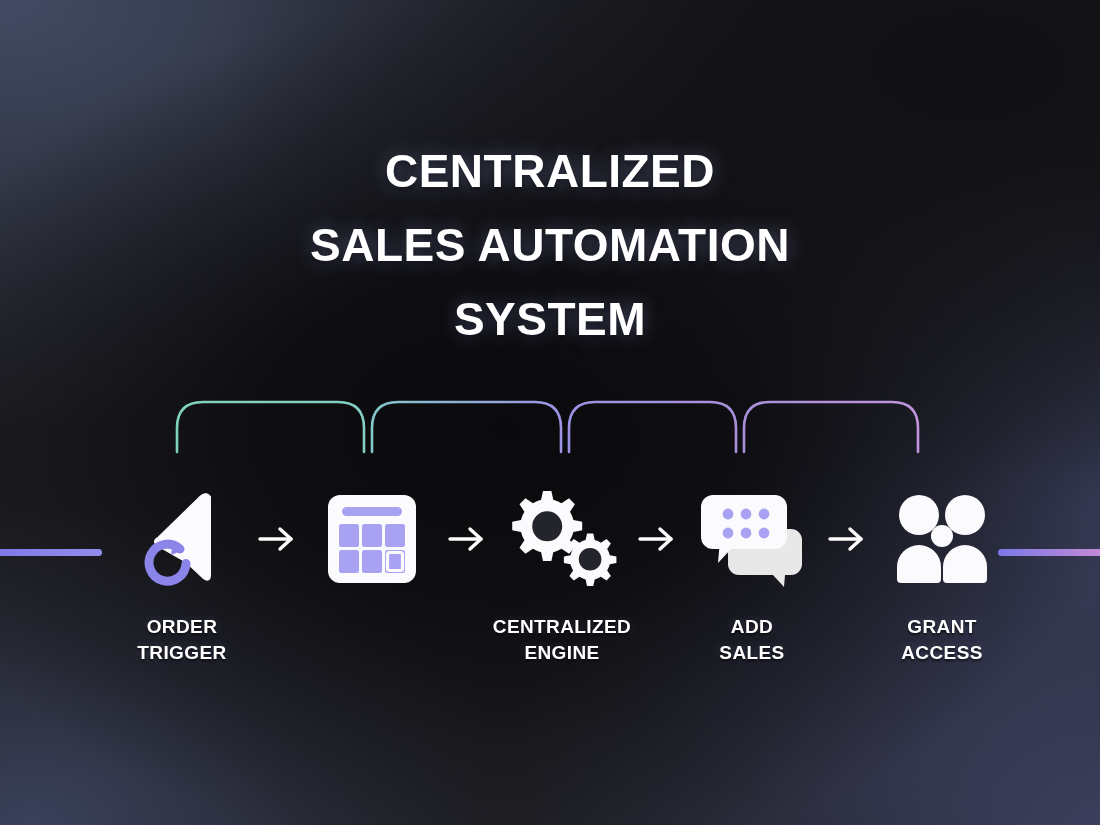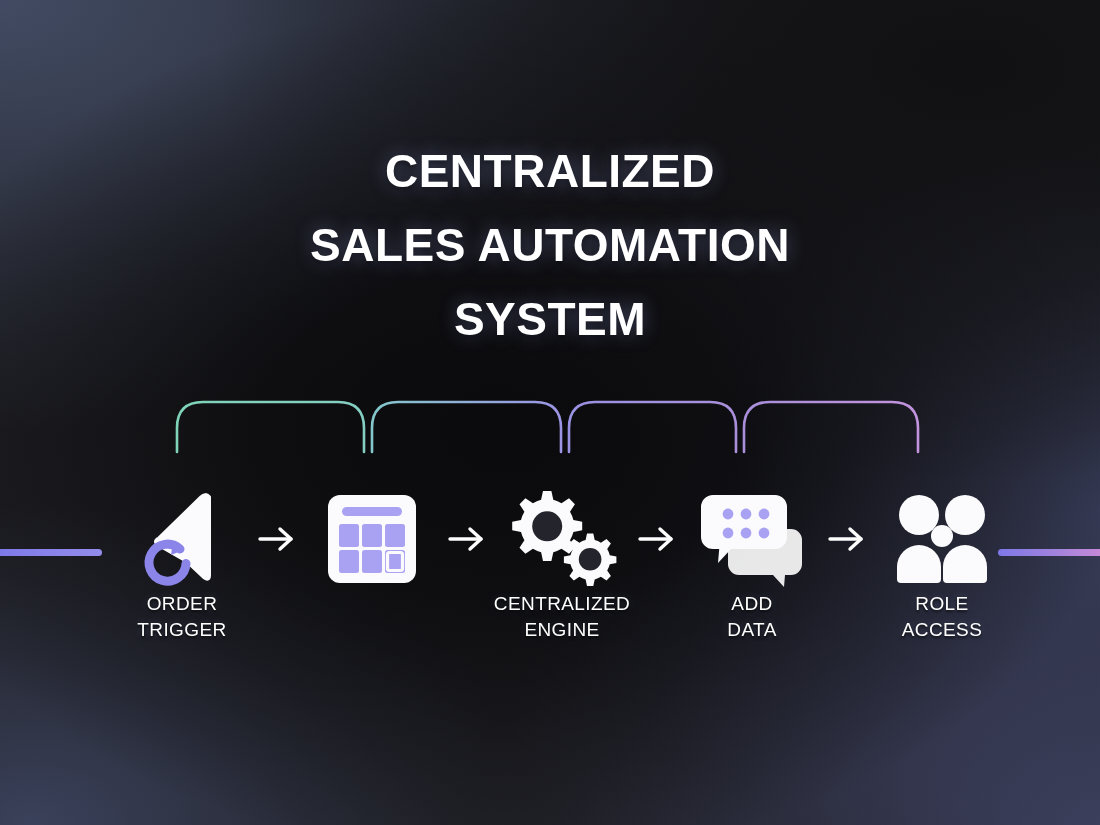--- a/index.html
+++ b/index.html
@@ -57,21 +57,22 @@
                 background:linear-gradient(90deg,#7d78e8 0%,#a383dc 55%,#cb8ad6 100%); }
 
   
   #steps {
     position:absolute; left:118px; top:487px; width:888px; height:200px;
     display:flex; align-items:flex-start; justify-content:space-between;
   }
   .step { width:128px; display:flex; flex-direction:column; align-items:center; }
   .icon-box { height:104px; display:flex; align-items:center; justify-content:center; }
   .step-label {
-    color:#fff; font-size:19px; font-weight:normal; line-height:26px;
+    margin-top:23px;
+    color:#fff; font-size:19px; font-weight:bold; line-height:26px;
     text-align:center; letter-spacing:0.4px;
     text-shadow:0 2px 3px rgba(0,0,0,0.8), 0 0 9px rgba(160,175,235,0.22);
     white-space:pre-line;
   }
   .arrow { width:46px; height:104px; display:flex; align-items:center; justify-content:center; flex:none; }
 </style>
 </head>
 <body>
 
 <div id="stage">
@@ -193,38 +194,38 @@
           <path d="M17 6 h62 a12 12 0 0 1 12 12 v30 a12 12 0 0 1 -12 12 h-44 l-13 14 1.2 -14 h-6.2 a12 12 0 0 1 -12 -12 v-30 a12 12 0 0 1 12 -12 z" fill="#fbfbfd"></path>
           <circle cx="32" cy="25" r="5.4" fill="#a9a2f2"></circle>
           <circle cx="50" cy="25" r="5.4" fill="#a9a2f2"></circle>
           <circle cx="68" cy="25" r="5.4" fill="#a9a2f2"></circle>
           <circle cx="32" cy="44" r="5.4" fill="#a9a2f2"></circle>
           <circle cx="50" cy="44" r="5.4" fill="#a9a2f2"></circle>
           <circle cx="68" cy="44" r="5.4" fill="#a9a2f2"></circle>
         </svg>
       </div>
       <div class="step-label">ADD
-DATA</div>
+SALES</div>
     </div>
 
     <div class="arrow">
       <svg width="38" height="26" viewBox="0 0 38 26" fill="none">
         <path d="M2 13 H33" stroke="#fdfdfe" stroke-width="3.4" stroke-linecap="round"></path>
         <path d="M22 3 L33 13 L22 23" stroke="#fdfdfe" stroke-width="3.4" fill="none" stroke-linecap="round" stroke-linejoin="round"></path>
       </svg>
     </div>
 
     <div class="step">
       <div class="icon-box">
         <svg width="100" height="96" viewBox="0 0 100 96" fill="none">
           <circle cx="27" cy="24" r="20" fill="#fbfbfd"></circle>
           <circle cx="73" cy="24" r="20" fill="#fbfbfd"></circle>
           <circle cx="50" cy="45" r="11" fill="#fbfbfd"></circle>
           <path d="M5 88 v-12 a22 22 0 0 1 44 0 v12 a4 4 0 0 1 -4 4 h-36 a4 4 0 0 1 -4 -4 z" fill="#fbfbfd"></path>
           <path d="M51 88 v-12 a22 22 0 0 1 44 0 v12 a4 4 0 0 1 -4 4 h-36 a4 4 0 0 1 -4 -4 z" fill="#fbfbfd"></path>
         </svg>
       </div>
-      <div class="step-label">ROLE
+      <div class="step-label">GRANT
 ACCESS</div>
     </div>
 
   </div>
 </div>
 
 </body></html>

